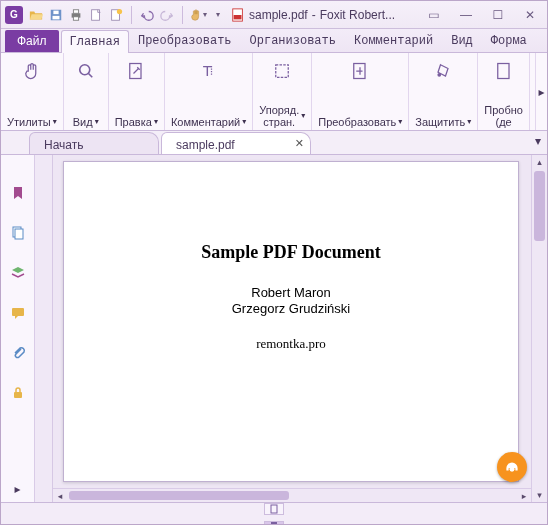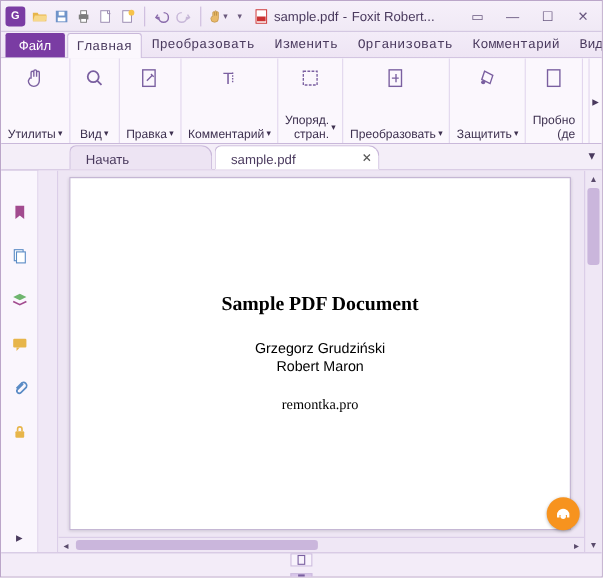--- a/index.html
+++ b/index.html
@@ -19,41 +19,41 @@
 
 .ribbon-tabs{height:24px;background:linear-gradient(#f3ecf8,#eee5f4);display:flex;align-items:flex-end;border-bottom:1px solid #c9b8da;padding-left:4px;}
 .ribbon-tabs .file-tab{background:#7a3ca3;color:#fff;padding:4px 12px;font-size:12px;border-radius:2px 2px 0 0;margin-right:2px;}
 .ribbon-tabs .rtab{padding:4px 8px;font-size:12px;color:#4a3a5e;border:1px solid transparent;border-bottom:none;font-family:Liberation Mono, monospace;}
 .ribbon-tabs .rtab.active{background:#fbf7fd;border-color:#c9b8da;border-radius:3px 3px 0 0;position:relative;top:1px;}
 
 
 .ribbon{height:78px;background:#fbf7fd;border-bottom:1px solid #c9b8da;display:flex;overflow:hidden;position:relative;}
 .ribbon .group{border-right:1px solid #e2d6ee;display:flex;flex-direction:column;align-items:center;justify-content:space-between;padding:4px 6px 2px;}
 .ribbon .group .gicon{width:32px;height:28px;display:flex;align-items:center;justify-content:center;color:#7a5fa0;}
-.ribbon .group .glabel{font-size:11px;color:#3e3150;text-align:right;display:flex;align-items:center;gap:2px;line-height:1.1;}
+.ribbon .group .glabel{font-size:11px;color:#3e3150;text-align:center;display:flex;align-items:center;gap:2px;line-height:1.1;}
 .ribbon .scroll-right{position:absolute;right:0;top:0;height:100%;width:12px;background:#fbf7fd;display:flex;align-items:center;justify-content:center;color:#4a3a5e;border-left:1px solid #e2d6ee;}
 
 
-.doc-tab-row{height:24px;background:#f4eef8;display:flex;align-items:end;padding-left:62px;border-bottom:1px solid #c9b8da;position:relative;}
+.doc-tab-row{height:24px;background:#f4eef8;display:flex;align-items:end;padding-left:28px;border-bottom:1px solid #c9b8da;position:relative;}
 .doc-tab-row .dtab{height:22px;padding:3px 20px 0 14px;font-size:12px;color:#4a3a5e;border:1px solid #c9b8da;border-bottom:none;background:#ede4f3;border-radius:6px 10px 0 0;margin-right:2px;position:relative;display:flex;align-items:center;gap:18px;}
 .doc-tab-row .dtab.active{background:#fff;}
 .doc-tab-row .dtab .close{position:absolute;right:6px;top:4px;font-size:11px;color:#555;}
 .doc-tab-row .right-toggle{position:absolute;right:6px;top:3px;color:#4a3a5e;}
 
 
 .main{display:flex;height:347px;background:#f6f1fa;}
 .side{width:34px;background:#faf6fd;border-right:1px solid #d9cbe7;display:flex;flex-direction:column;align-items:center;padding-top:28px;gap:20px;}
 .side .sicon{width:20px;height:20px;display:flex;align-items:center;justify-content:center;}
 .side .expand-arrow{margin-top:auto;margin-bottom:6px;color:#4a3a5e;}
 
 .canvas-wrap{flex:1;position:relative;background:#eee6f4;display:flex;overflow:hidden;}
 .ruler-left{width:18px;background:#f0e8f6;border-right:1px solid #d6c8e4;}
 .page-area{flex:1;position:relative;background:#eee6f4;overflow:hidden;}
 .page{position:absolute;left:10px;top:6px;right:28px;bottom:20px;background:#fff;border:1px solid #bfb0d0;box-shadow:0 1px 3px rgba(0,0,0,.15);display:flex;flex-direction:column;align-items:center;}
-.page .p-title{margin-top:104px;font-family:"Times New Roman",serif;font-size:18px;font-weight:bold;color:#000;}
+.page .p-title{margin-top:80px;font-family:"Times New Roman",serif;font-size:18px;font-weight:bold;color:#000;}
 .page .p-auth{margin-top:22px;font-family:"Times New Roman",serif;font-size:13px;color:#000;text-align:center;line-height:1.25;}
 .page .p-site{margin-top:18px;font-family:"Times New Roman",serif;font-size:13px;color:#000;}
 
 .vscroll{position:absolute;right:0;top:0;width:16px;height:100%;background:#efe7f5;border-left:1px solid #d9cbe7;display:flex;flex-direction:column;}
 .vscroll .arrow{height:14px;display:flex;align-items:center;justify-content:center;color:#5a4b6c;font-size:9px;}
 .vscroll .track{flex:1;position:relative;}
 .vscroll .thumb{position:absolute;left:2px;right:2px;top:2px;height:70px;background:#cab6dc;border-radius:3px;}
 
 .hscroll{position:absolute;left:0;right:16px;bottom:0;height:14px;background:#efe7f5;border-top:1px solid #d9cbe7;display:flex;}
 .hscroll .arrow{width:14px;display:flex;align-items:center;justify-content:center;color:#5a4b6c;font-size:9px;}
@@ -152,21 +152,20 @@
     <div class="wbtn">—</div>
     <div class="wbtn">☐</div>
     <div class="wbtn">✕</div>
   </div>
 </div>
 
 <div class="ribbon-tabs">
   <div class="file-tab">Файл</div>
   <div class="rtab active">Главная</div>
     <div class="rtab">Преобразовать</div>
-    <div class="rtab">Изменить</div>
     <div class="rtab">Организовать</div>
     <div class="rtab">Комментарий</div>
     <div class="rtab">Вид</div>
     <div class="rtab">Форма</div>
 
 </div>
 
 <div class="ribbon" id="ribbon-groups">
   <div class="group">
       <div class="gicon">
@@ -290,22 +289,22 @@
       </div>
     <div class="expand-arrow">▸</div>
   </div>
 
   <div class="canvas-wrap">
     <div class="ruler-left"></div>
     <div class="page-area">
       <div class="page">
         <div class="p-title">Sample PDF Document</div>
         <div class="p-auth">
+          <div>Robert Maron</div>
           <div>Grzegorz Grudziński</div>
-          <div>Robert Maron</div>
         </div>
         <div class="p-site">remontka.pro</div>
       </div>
       <div class="support-badge">
         <svg width="18" height="18" viewBox="0 0 16 16">
             <path d="M3 9a5 5 0 0 1 10 0v2h-2V9H5v2H3z" fill="#fff"></path>
             <circle cx="8" cy="10" r="2.2" fill="#fff"></circle>
           </svg>
       </div>
       <div class="hscroll">

